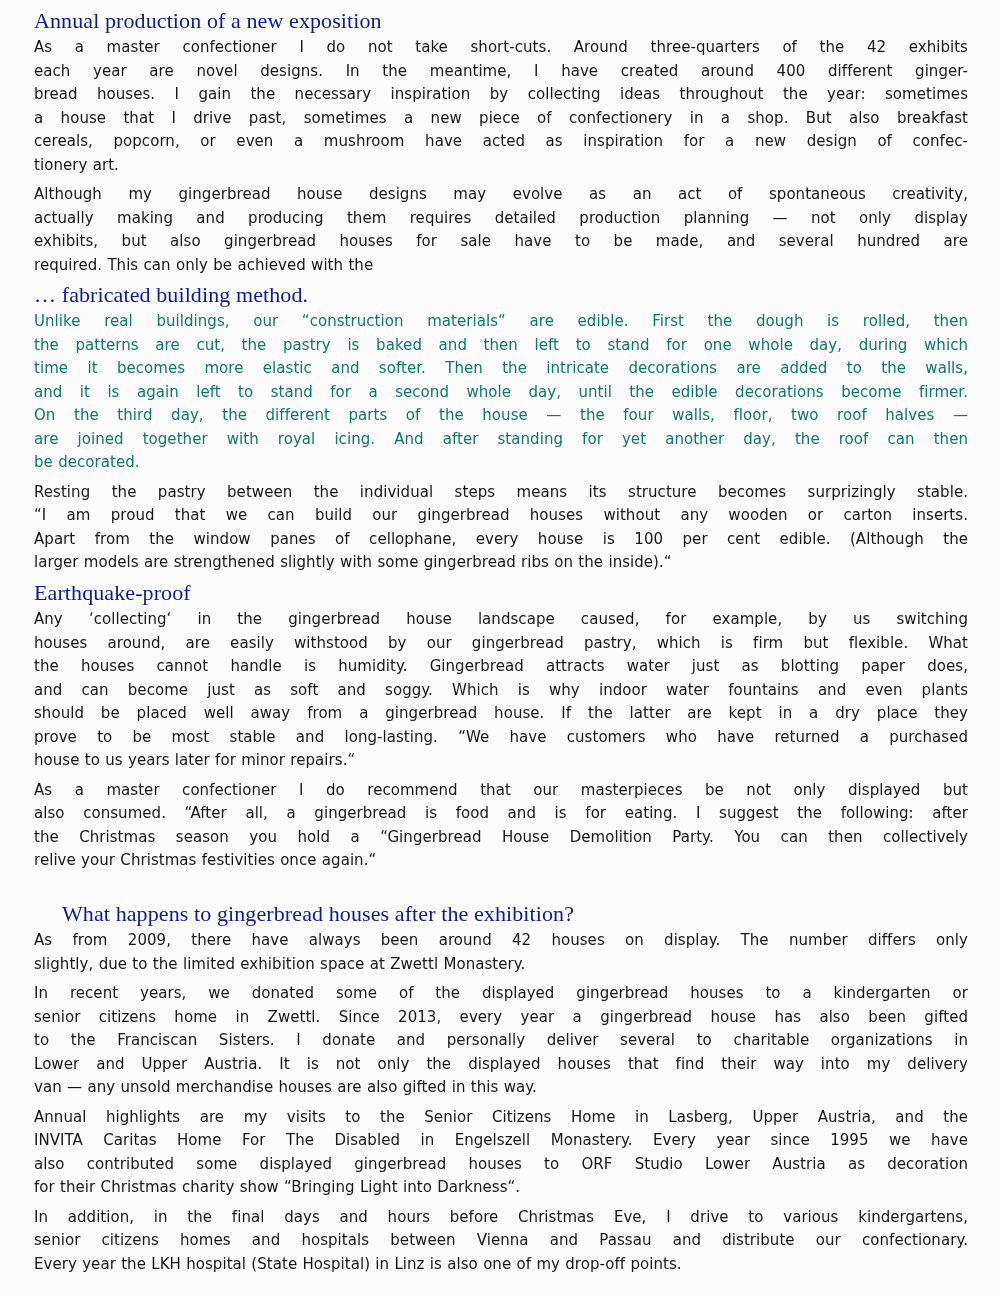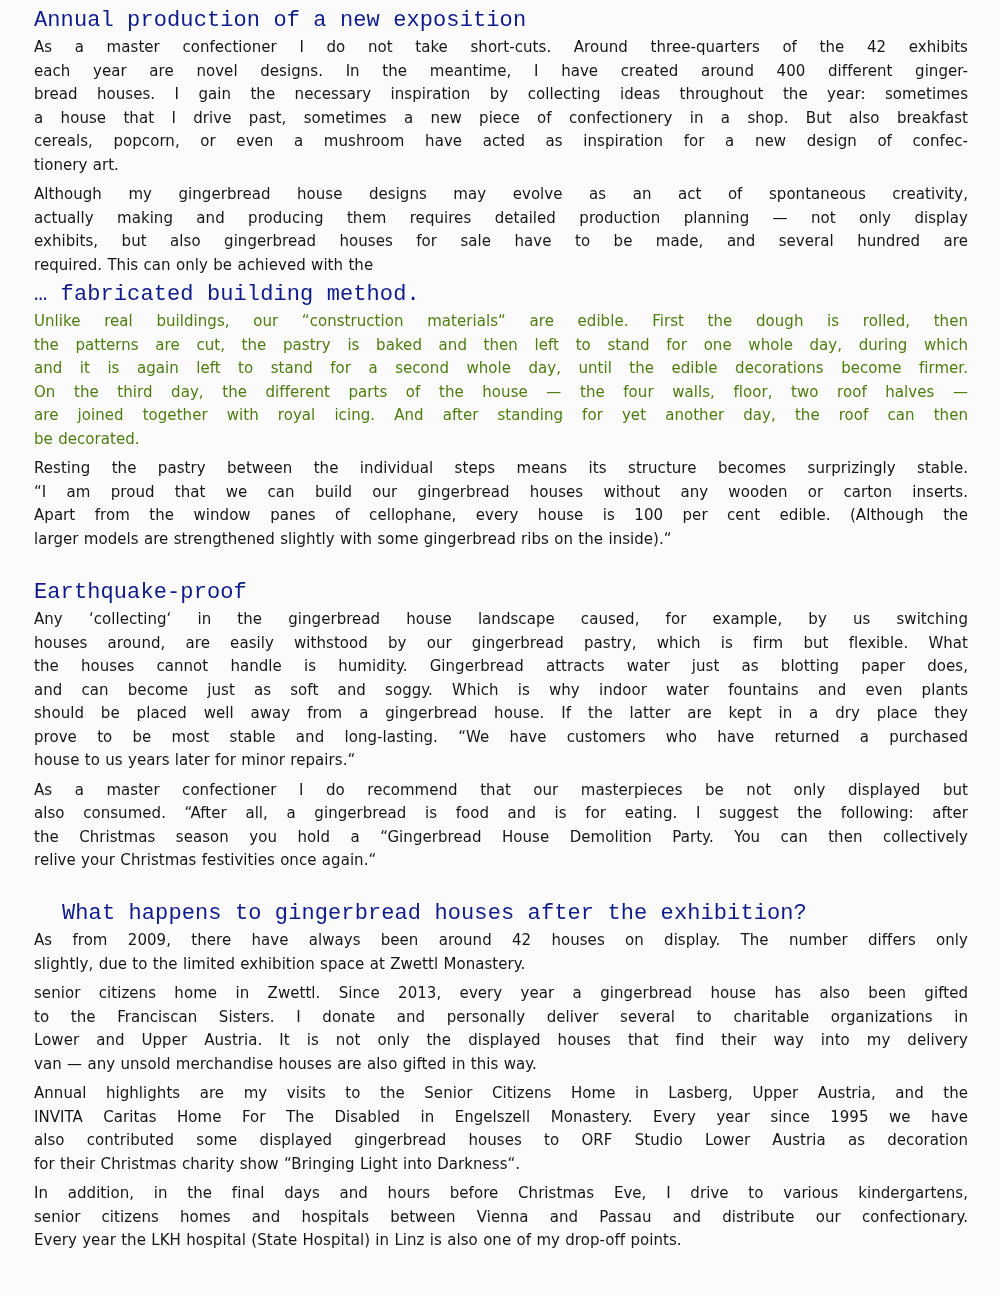--- a/index.html
+++ b/index.html
@@ -15,21 +15,21 @@
     }
     .page {
       position: absolute;
       left: 34px;
       top: 6px;
       width: 934px;
       font-family: "DejaVu Sans", sans-serif;
       color: #161616;
     }
     .heading {
-      font-family: Liberation Mono, monospace;
+      font-family: Liberation Serif, serif;
       color: #0d1b8c;
       font-size: 22px;
       line-height: 30px;
       font-weight: normal;
       margin: 0;
       padding: 0;
       letter-spacing: 0.1px;
     }
     .para {
       font-size: 15px;
@@ -77,23 +77,24 @@
     <div class="para" style="color: rgb(22, 22, 22);">
       <span class="line">Although my gingerbread house designs may evolve as an act of spontaneous creativity,</span>
       <span class="line">actually making and producing them requires detailed production planning — not only display</span>
       <span class="line">exhibits, but also gingerbread houses for sale have to be made, and several hundred are</span>
       <span class="line last">required. This can only be achieved with the</span>
     </div>
   </section>
 
   <section id="sec-method">
     <h2 class="heading" style="color: rgb(13, 27, 140);">… fabricated building method.</h2>
-    <div class="para" style="color: #4d7c0f;">
+    <div class="para" style="color: #0f766e;">
       <span class="line">Unlike real buildings, our “construction materials“ are edible. First the dough is rolled, then</span>
       <span class="line">the patterns are cut, the pastry is baked and then left to stand for one whole day, during which</span>
+      <span class="line">time it becomes more elastic and softer. Then the intricate decorations are added to the walls,</span>
       <span class="line">and it is again left to stand for a second whole day, until the edible decorations become firmer.</span>
       <span class="line">On the third day, the different parts of the house — the four walls, floor, two roof halves  —</span>
       <span class="line">are joined together with royal icing. And after standing for yet another day, the roof can then</span>
       <span class="line last">be decorated.</span>
     </div>
     <div class="gap-s"></div>
     <div class="para" style="color: rgb(22, 22, 22);">
       <span class="line">Resting the pastry between the individual steps means its structure becomes surprizingly stable.</span>
       <span class="line">“I am proud that we can build our gingerbread houses without any wooden or carton inserts.</span>
       <span class="line">Apart from the window panes of cellophane, every house is 100 per cent edible. (Although the</span>
@@ -122,20 +123,21 @@
   </section>
 
   <section id="sec-after">
     <h2 class="heading" style="color: rgb(13, 27, 140); margin-left: 28px;">What happens to gingerbread houses after the exhibition?</h2>
     <div class="para" style="color: rgb(22, 22, 22);">
       <span class="line">As from 2009, there have always been around 42 houses on display. The number differs only</span>
       <span class="line last">slightly, due to the limited exhibition space at Zwettl Monastery.</span>
     </div>
     <div class="gap-s"></div>
     <div class="para" style="color: rgb(22, 22, 22);">
+      <span class="line">In recent years, we donated some of the displayed gingerbread houses to a kindergarten or</span>
       <span class="line">senior citizens home in Zwettl. Since 2013, every year a gingerbread house has also been gifted</span>
       <span class="line">to the Franciscan Sisters. I donate and personally deliver several to charitable organizations in</span>
       <span class="line">Lower and Upper Austria. It is not only the displayed houses that find their way into my delivery</span>
       <span class="line last">van — any unsold merchandise houses are also gifted in this way.</span>
     </div>
     <div class="gap-s"></div>
     <div class="para" style="color: rgb(22, 22, 22);">
       <span class="line">Annual highlights are my visits to the Senior Citizens Home in Lasberg, Upper Austria, and the</span>
       <span class="line">INVITA Caritas Home For The Disabled in Engelszell Monastery. Every year since 1995 we have</span>
       <span class="line">also contributed some displayed gingerbread houses to ORF Studio Lower Austria as decoration</span>

